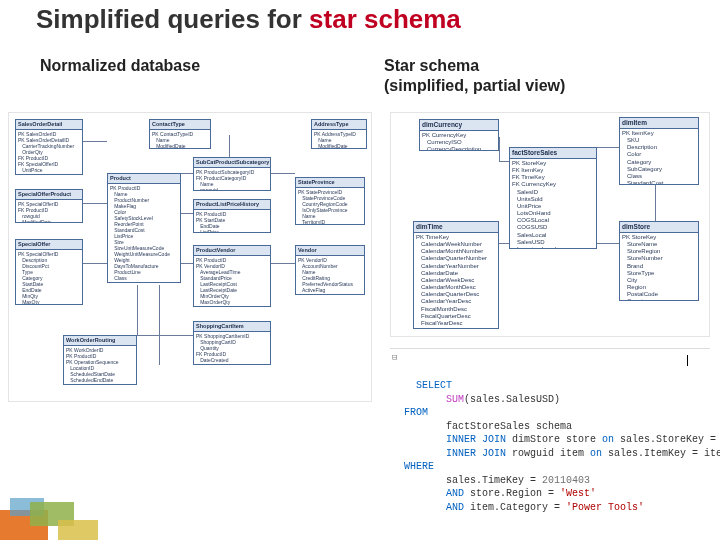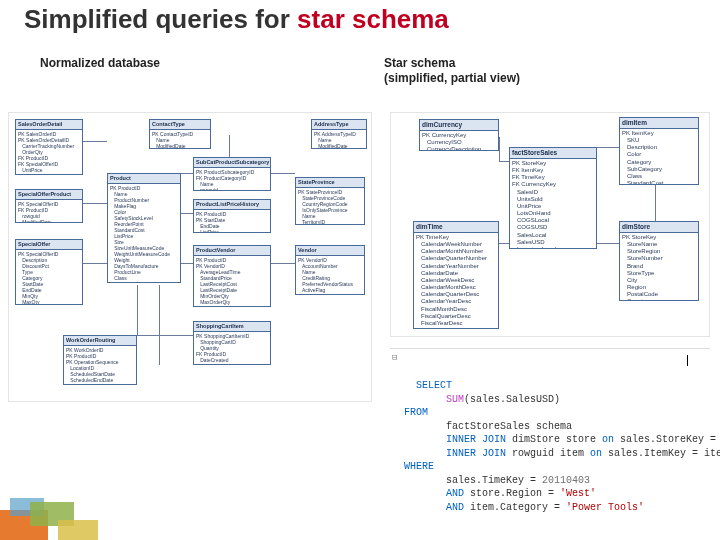--- a/index.html
+++ b/index.html
@@ -6,29 +6,29 @@
   body {
     width: 720px;
     height: 540px;
     background: #fff;
     font-family: Arial, Helvetica, sans-serif;
     position: relative;
     overflow: hidden;
   }
   .slide-title {
     position: absolute;
-    top: 4px; left: 24px;
+    top: 4px; left: 36px;
     font-size: 26px;
     font-weight: 700;
     color: #333;
   }
   .slide-title .accent { color: #c00020; }
   .col-heading {
     position: absolute;
-    font-size: 12px;
+    font-size: 16px;
     font-weight: 700;
     color: #222;
     line-height: 1.25;
   }
   .col-heading.left  { top: 56px; left: 40px; }
   .col-heading.right { top: 56px; left: 384px; }
 
   .diagram {
     position: absolute;
     background: #fff;

